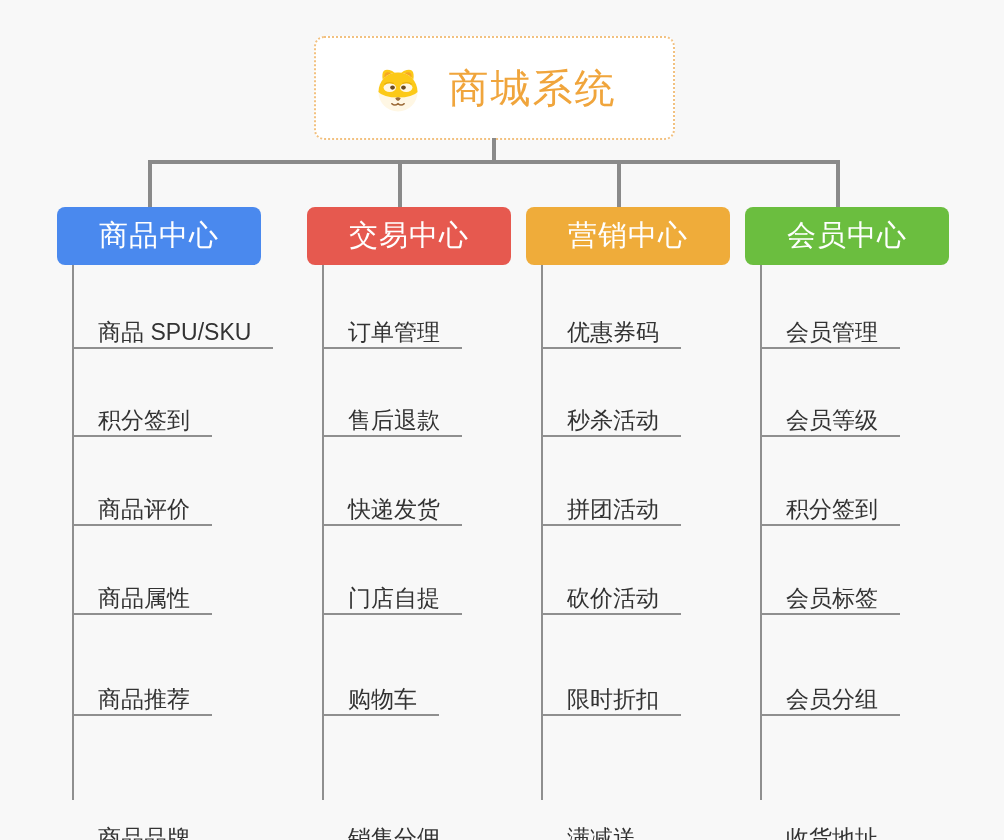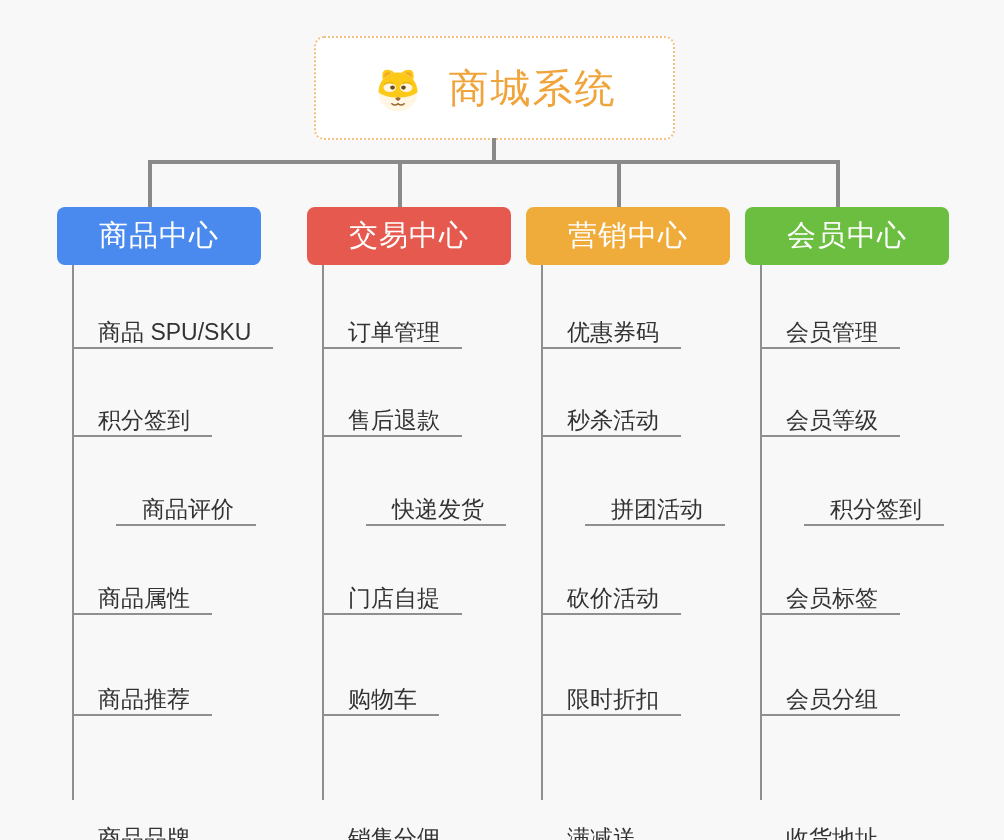--- a/index.html
+++ b/index.html
@@ -43,21 +43,21 @@
     position:absolute;left:15px;top:265px;width:2px;height:535px;
     background:#8f8f8f;
   }
   .leaf{
     position:absolute;left:15px;
     padding:0 22px 0 26px;
     border-bottom:2px solid #8f8f8f;
     font-size:23px;line-height:30px;color:#333333;
     white-space:nowrap;
   }
-  .r0{top:317px;} .r1{top:405px;} .r2{top:494px;margin-left:44px;}
+  .r0{top:317px;} .r1{top:405px;} .r2{top:494px;}
   .r3{top:583px;} .r4{top:672px;margin-top:12px;} .r5{top:806px;margin-top:17px;}
 </style>
 </head>
 <body>
 
 <div class="canvas">
 
   <div class="root">
     <span class="dog">
       <svg viewBox="0 0 64 64" width="50" height="50" aria-hidden="true">

